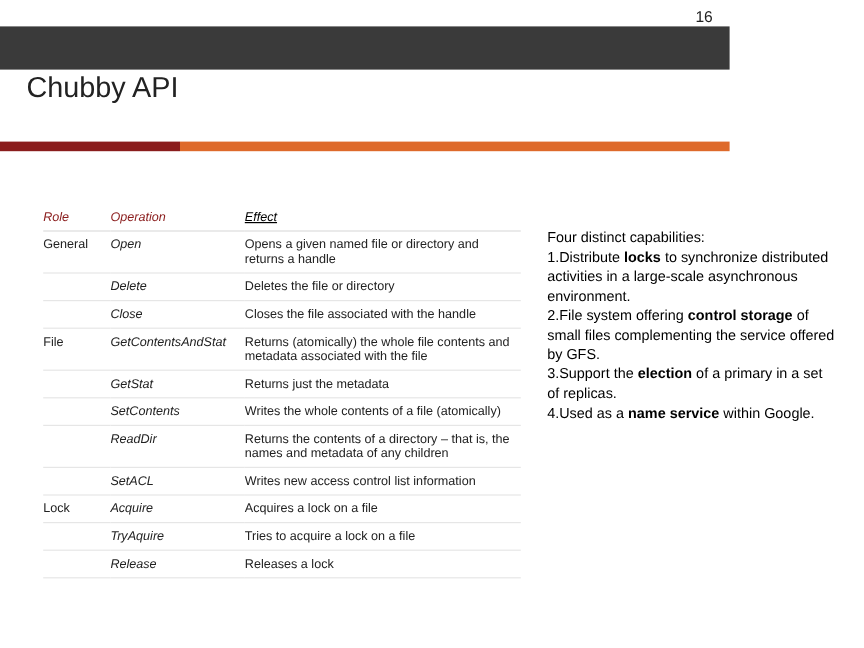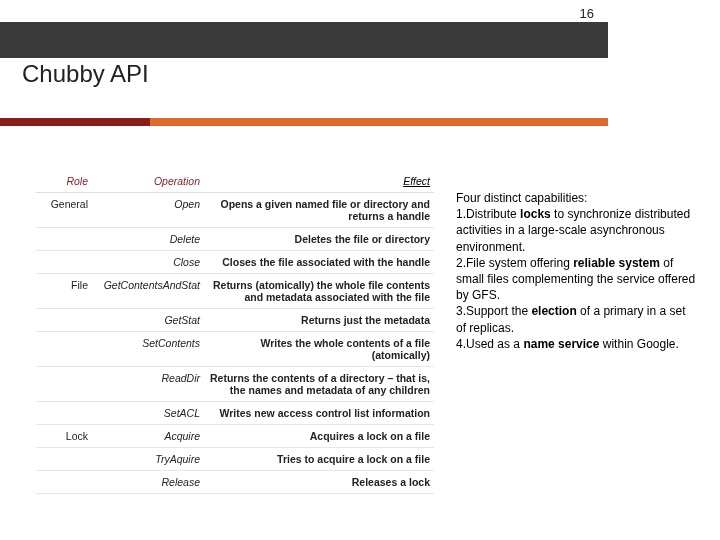--- a/index.html
+++ b/index.html
@@ -5,27 +5,27 @@
   * { box-sizing: border-box; margin: 0; padding: 0; }
   html, body { width: 720px; height: 540px; font-family: "Segoe UI", Arial, sans-serif; background: #fff; }
   .slide { width: 608px; height: 540px; position: relative; }
   .pagenum { position: absolute; top: 6px; right: 14px; font-size: 13px; color: #222; }
   .band-dark { position: absolute; top: 22px; left: 0; right: 0; height: 36px; background: #3a3a3a; }
   .title { position: absolute; top: 60px; left: 22px; font-size: 24px; font-weight: 300; color: #222; }
   .band-accent { position: absolute; top: 118px; left: 0; right: 0; height: 8px; display: flex; }
   .band-accent .c1 { width: 150px; background: #8a1c1c; }
   .band-accent .c2 { flex: 1; background: #de6a2b; }
   .table { position: absolute; top: 170px; left: 36px; width: 398px; font-size: 10.5px; color: #222; border-collapse: collapse; }
-  .table th, .table td { text-align: right; vertical-align: top; padding: 5px 4px 5px 0; border-bottom: 1px solid #e6e6e6; }
+  .table th, .table td { text-align: left; vertical-align: top; padding: 5px 4px 5px 0; border-bottom: 1px solid #e6e6e6; }
   .table thead th { font-style: italic; font-weight: 500; color: #000; border-bottom: 1px solid #ddd; }
   .table thead th:nth-child(1), .table thead th:nth-child(2) { color:#8a1c1c; }
   .table thead th:nth-child(3) { color:#000;text-decoration:underline; }
   .col-role { width: 56px; }
   .col-op { width: 112px; font-style: italic; }
-  .col-eff { width: 230px; font-weight: bold; }
+  .col-eff { width: 230px; }
   .caps { position: absolute; top: 190px; left: 456px; width: 242px; font-size: 12px; color: #000; line-height: 1.35; }
   .caps b { font-weight: 600; }
 </style>
 </head>
 <body>
 
 <div class="slide">
   <div class="pagenum">16</div>
   <div class="band-dark"></div>
   <div class="title">Chubby API</div>
@@ -98,18 +98,18 @@
           <td class="col-op">Release</td>
           <td class="col-eff">Releases a lock</td>
         </tr>
       </tbody>
   </table>
 
   <div class="caps">
     <div>Four distinct capabilities:</div>
     <div>
         <div><span>1.</span><span>Distribute </span><b>locks</b><span> to synchronize distributed activities in a large-scale asynchronous environment.</span></div>
-        <div><span>2.</span><span>File system offering </span><b>reliable system</b><span> of small files complementing the service offered by GFS.</span></div>
+        <div><span>2.</span><span>File system offering </span><b>control storage</b><span> of small files complementing the service offered by GFS.</span></div>
         <div><span>3.</span><span>Support the </span><b>election</b><span> of a primary in a set of replicas.</span></div>
         <div><span>4.</span><span>Used as a </span><b>name service</b><span> within Google.</span></div>
       </div>
   </div>
 </div>
 
 </body></html>

